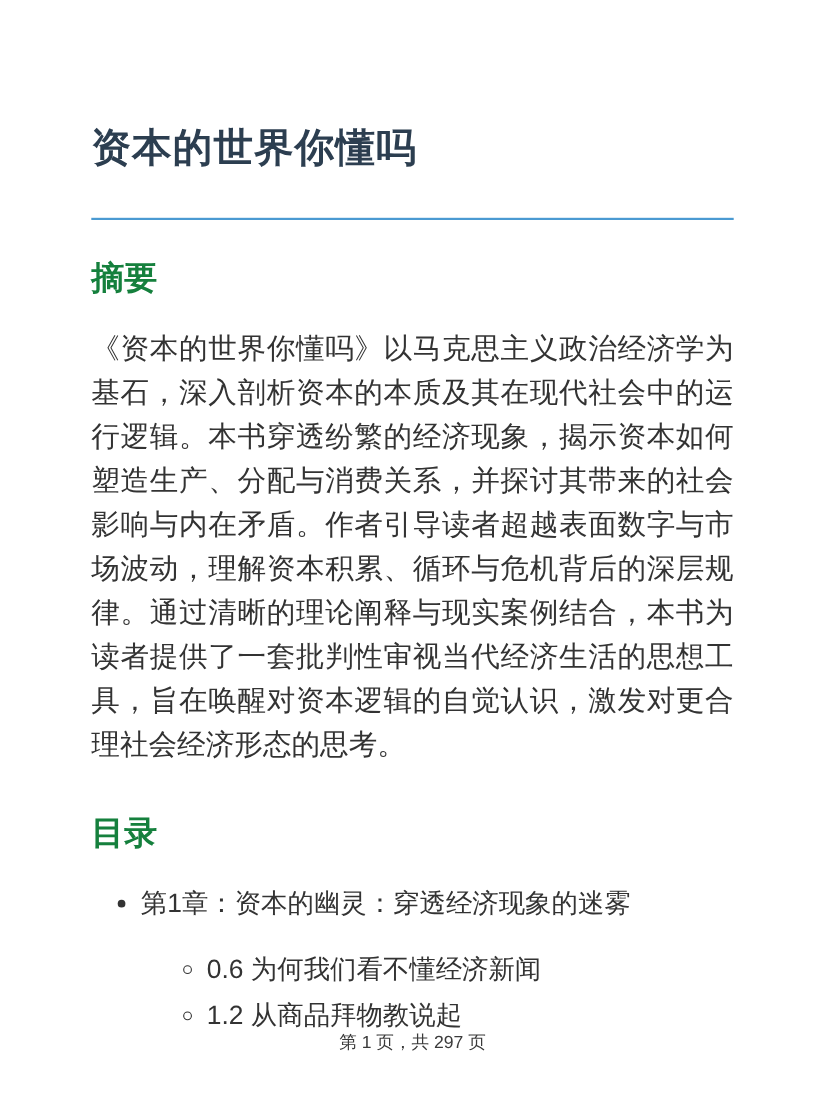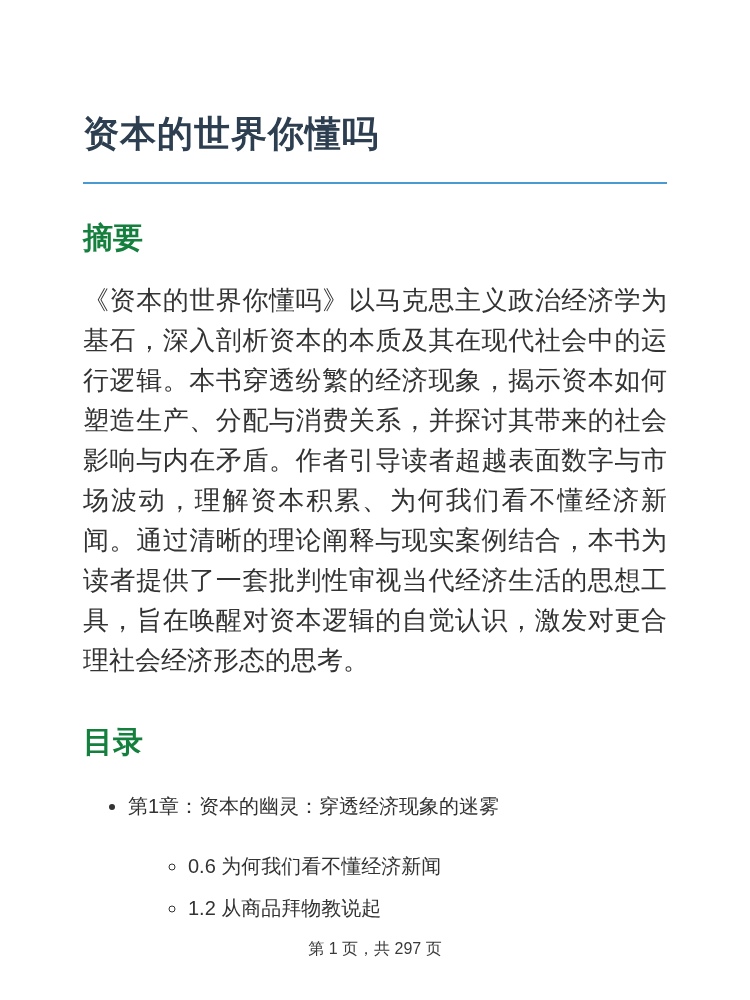--- a/index.html
+++ b/index.html
@@ -18,21 +18,21 @@
   .page {
     padding: 112px 83px 0 83px;
     box-sizing: border-box;
   }
   .doc-title {
     margin: 0;
     font-size: 36px;
     line-height: 44px;
     font-weight: bold;
     color: #2c3e50;
-    padding-bottom: 26px;
+    padding-bottom: 42px;
     border-bottom: 2px solid #4a9ad2;
     letter-spacing: 1px;
   }
   .section-heading {
     margin: 0;
     font-size: 30px;
     line-height: 36px;
     font-weight: bold;
     color: #15803d;
   }
@@ -43,21 +43,21 @@
     font-size: 26px;
     line-height: 40px;
     color: #333333;
     text-align: justify;
     text-justify: inter-ideograph;
   }
   ul.toc-list {
     margin: 26px 0 0 0;
     padding: 0 0 0 45px;
     list-style: disc;
-    font-size: 20px;
+    font-size: 24px;
     line-height: 40px;
     color: #333333;
   }
   ul.toc-sub {
     margin: 20px 0 0 0;
     padding: 0 0 0 60px;
     list-style: circle;
   }
   ul.toc-sub li + li {
     margin-top: 2px;
@@ -76,21 +76,21 @@
 </style>
 </head>
 <body>
 
 <div class="page">
 
   <h1 class="doc-title">资本的世界你懂吗</h1>
 
   <h2 class="section-heading abstract-heading">摘要</h2>
 
-  <p class="abstract-body">《资本的世界你懂吗》以马克思主义政治经济学为基石，深入剖析资本的本质及其在现代社会中的运行逻辑。本书穿透纷繁的经济现象，揭示资本如何塑造生产、分配与消费关系，并探讨其带来的社会影响与内在矛盾。作者引导读者超越表面数字与市场波动，理解资本积累、为何我们看不懂经济新闻。通过清晰的理论阐释与现实案例结合，本书为读者提供了一套批判性审视当代经济生活的思想工具，旨在唤醒对资本逻辑的自觉认识，激发对更合理社会经济形态的思考。</p>
+  <p class="abstract-body">《资本的世界你懂吗》以马克思主义政治经济学为基石，深入剖析资本的本质及其在现代社会中的运行逻辑。本书穿透纷繁的经济现象，揭示资本如何塑造生产、分配与消费关系，并探讨其带来的社会影响与内在矛盾。作者引导读者超越表面数字与市场波动，理解资本积累、循环与危机背后的深层规律。通过清晰的理论阐释与现实案例结合，本书为读者提供了一套批判性审视当代经济生活的思想工具，旨在唤醒对资本逻辑的自觉认识，激发对更合理社会经济形态的思考。</p>
 
   <h2 class="section-heading toc-heading">目录</h2>
 
   <ul class="toc-list">
     <li>
       <span>第1章：资本的幽灵：穿透经济现象的迷雾</span>
       <ul class="toc-sub">
         <li>
           <span>0.6 为何我们看不懂经济新闻</span>
         </li>

